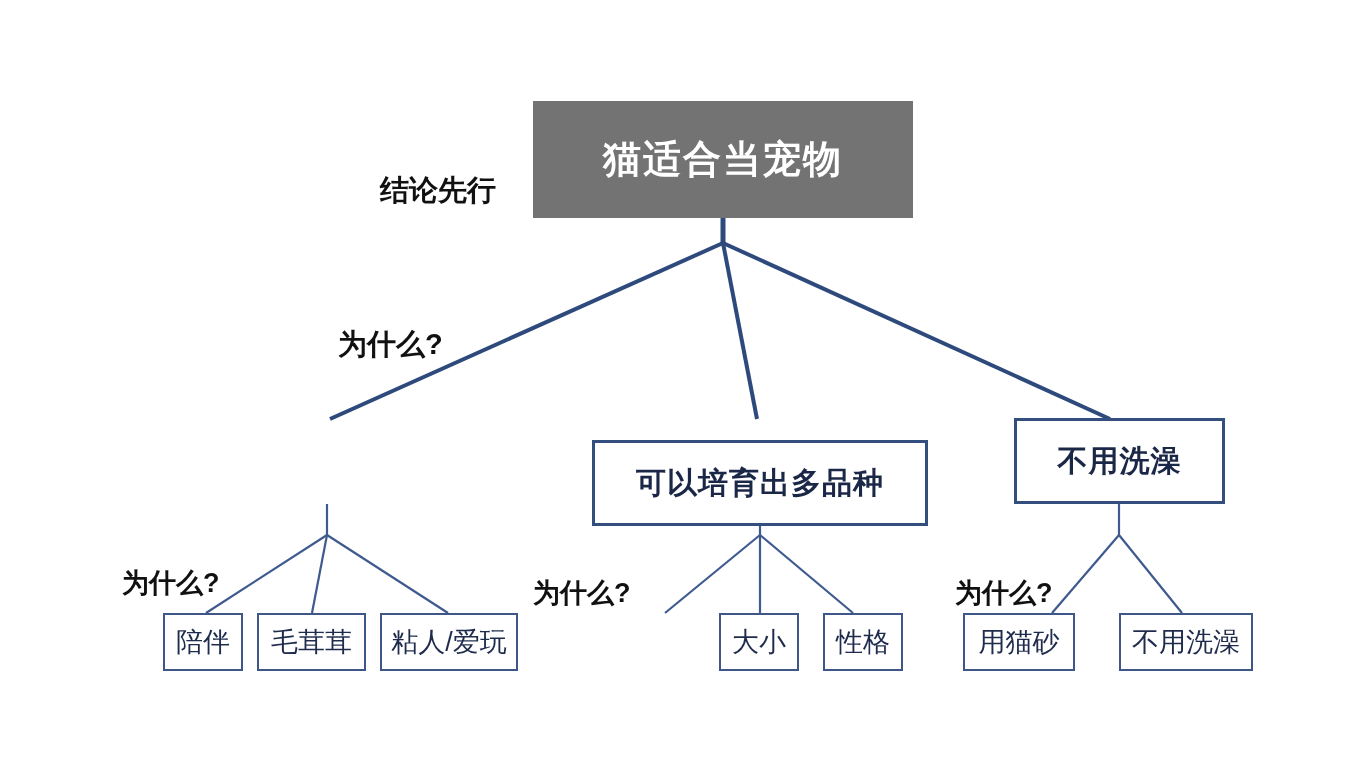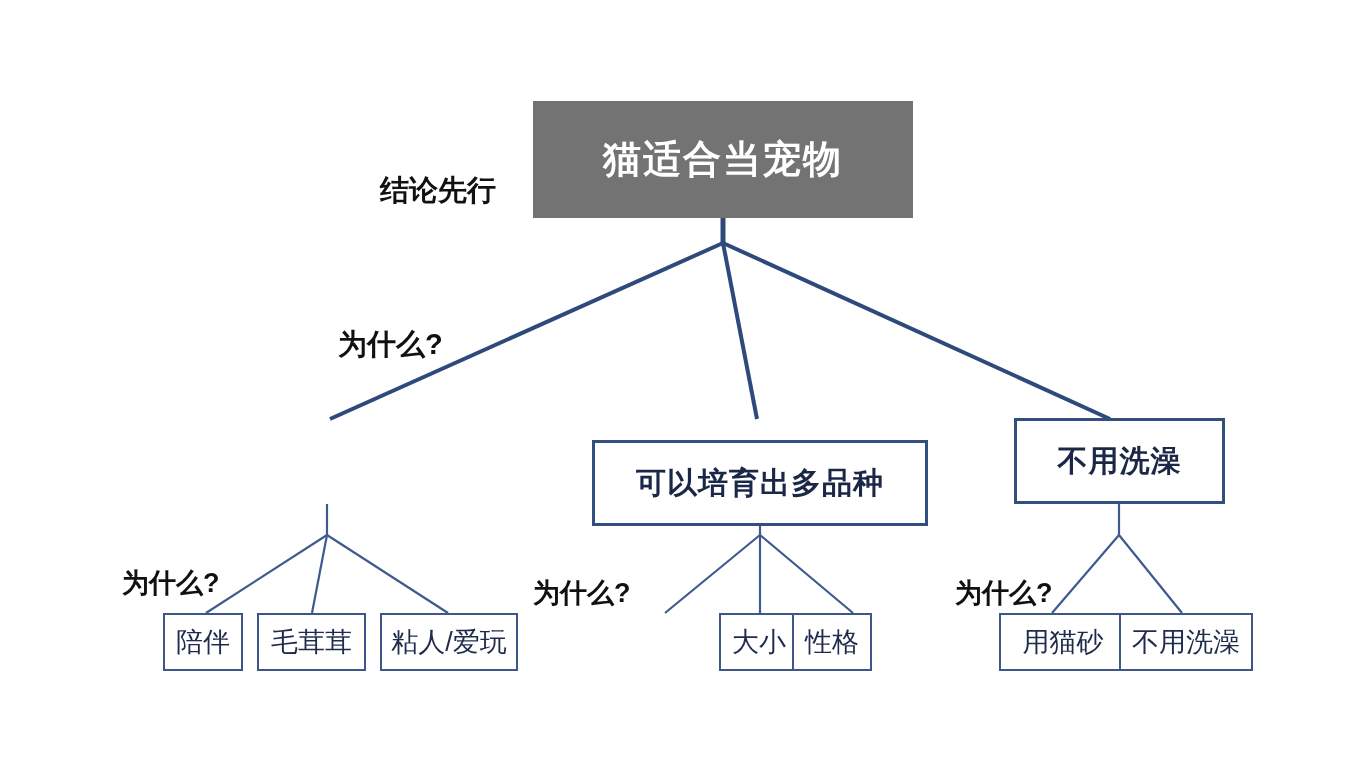--- a/index.html
+++ b/index.html
@@ -60,22 +60,22 @@
     border: 2px solid #3e5788;
     color: #1e2b4c;
     font-size: 27px;
     font-weight: normal;
   }
   #leaf-0-0 { left: 163px;  width: 80px;  }
   #leaf-0-1 { left: 257px;  width: 109px; }
   #leaf-0-2 { left: 380px;  width: 138px; }
   #leaf-1-0 { left: 624px;  width: 80px;  }
   #leaf-1-1 { left: 719px;  width: 80px;  }
-  #leaf-1-2 { left: 792px;  width: 80px;  }
-  #leaf-2-0 { left: 999px;  width: 128px; }
+  #leaf-1-2 { left: 823px;  width: 80px;  }
+  #leaf-2-0 { left: 963px;  width: 112px; }
   #leaf-2-1 { left: 1119px; width: 134px; }
   .side-label {
     position: absolute;
     color: #111111;
     font-weight: bold;
     white-space: nowrap;
     margin-top: 28px;
   }
   #label-conclusion { left: 380px; top: 143px; font-size: 29px; }
   #label-why-root   { left: 338px; top: 297px; font-size: 29px; }

